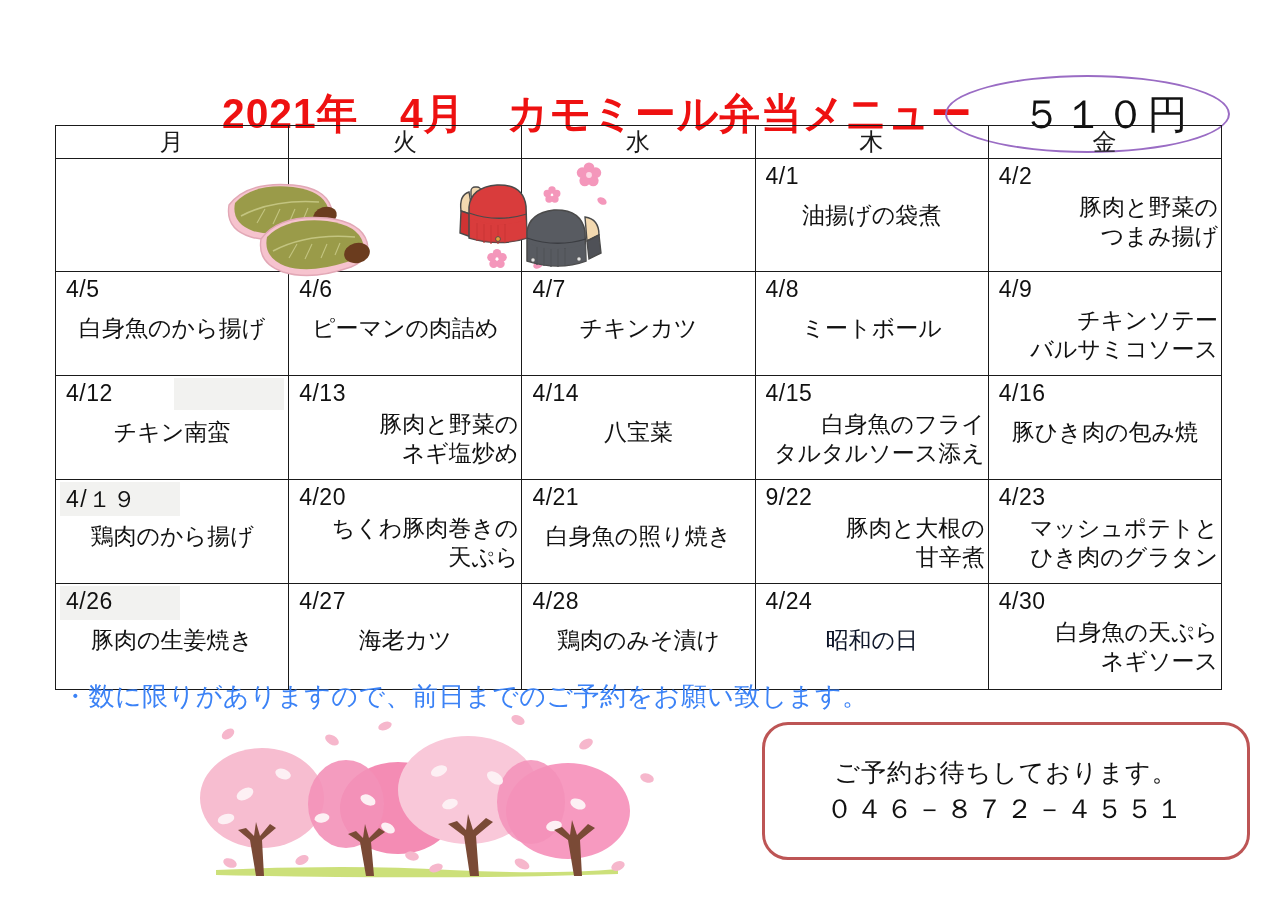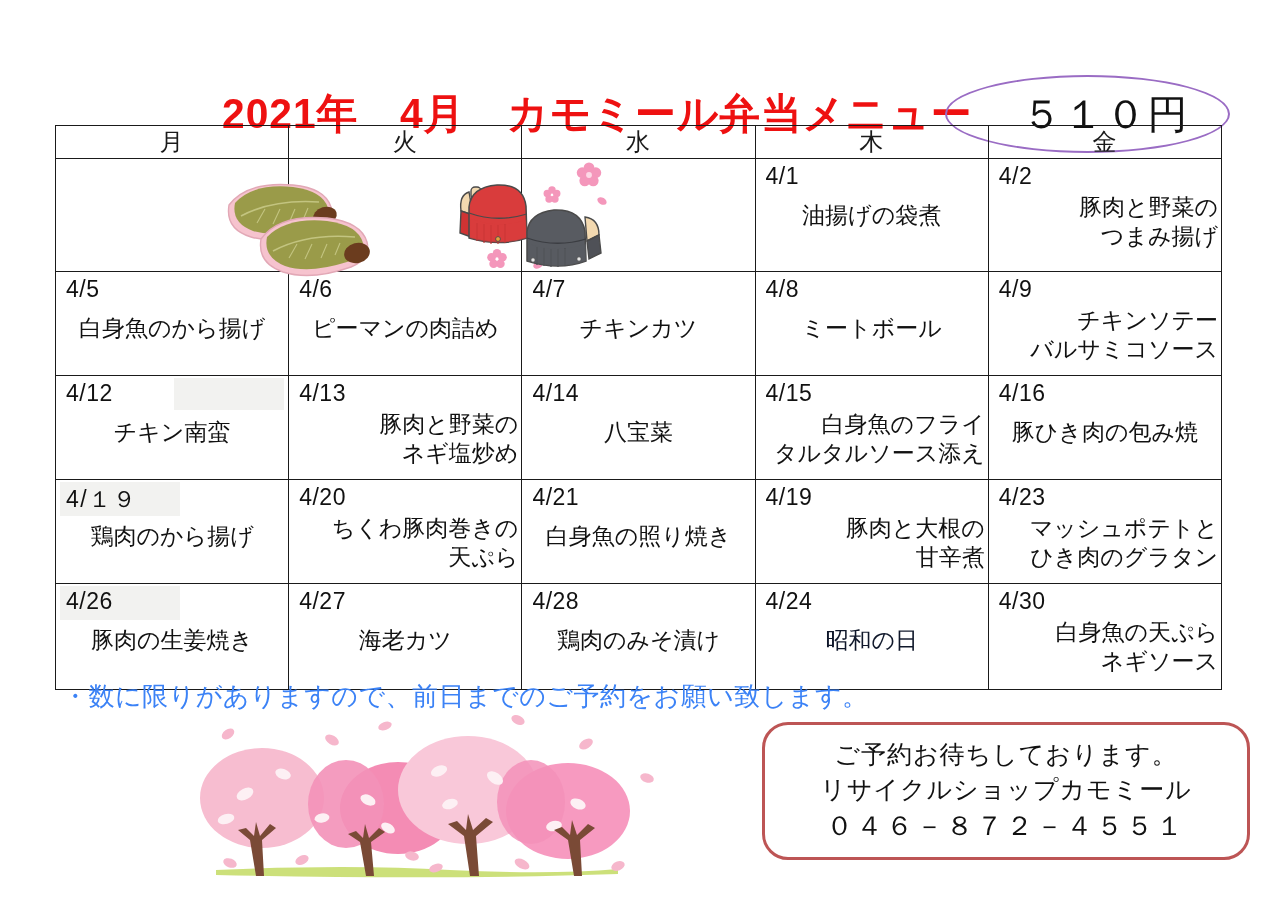--- a/index.html
+++ b/index.html
@@ -294,21 +294,21 @@
         </td>
         <td>
           <span class="date">4/20</span>
           <div class="menu two">ちくわ豚肉巻きの<br>天ぷら</div>
         </td>
         <td>
           <span class="date">4/21</span>
           <div class="menu">白身魚の照り焼き</div>
         </td>
         <td>
-          <span class="date">4/19</span>
+          <span class="date">9/22</span>
           <div class="menu two">豚肉と大根の<br>甘辛煮</div>
         </td>
         <td>
           <span class="date">4/23</span>
           <div class="menu two">マッシュポテトと<br>ひき肉のグラタン</div>
         </td>
       </tr>
 
       <tr class="row-week last">
         <td>
@@ -384,17 +384,16 @@
         <path d="M106 158 L100 122 L88 112 L96 110 L104 118 L106 104 L110 118 L120 106 L126 110 L112 122 L114 158 Z"></path>
         <path d="M216 158 L210 124 L198 116 L206 113 L213 120 L215 106 L219 120 L229 110 L235 114 L221 124 L224 158 Z"></path>
         <path d="M320 158 L314 118 L298 106 L307 103 L316 112 L318 96 L323 112 L336 100 L343 104 L326 118 L329 158 Z"></path>
         <path d="M424 158 L418 122 L404 112 L412 109 L420 117 L422 102 L427 117 L438 106 L445 110 L430 122 L432 158 Z"></path>
       </g>
     </svg>
   </div>
 
   <div class="contact">
     <div>ご予約お待ちしております。</div>
-    <div>リサイクルショップカモミール</div>
     <div class="tel">０４６－８７２－４５５１</div>
   </div>
 
 </div>
 
 </body></html>

